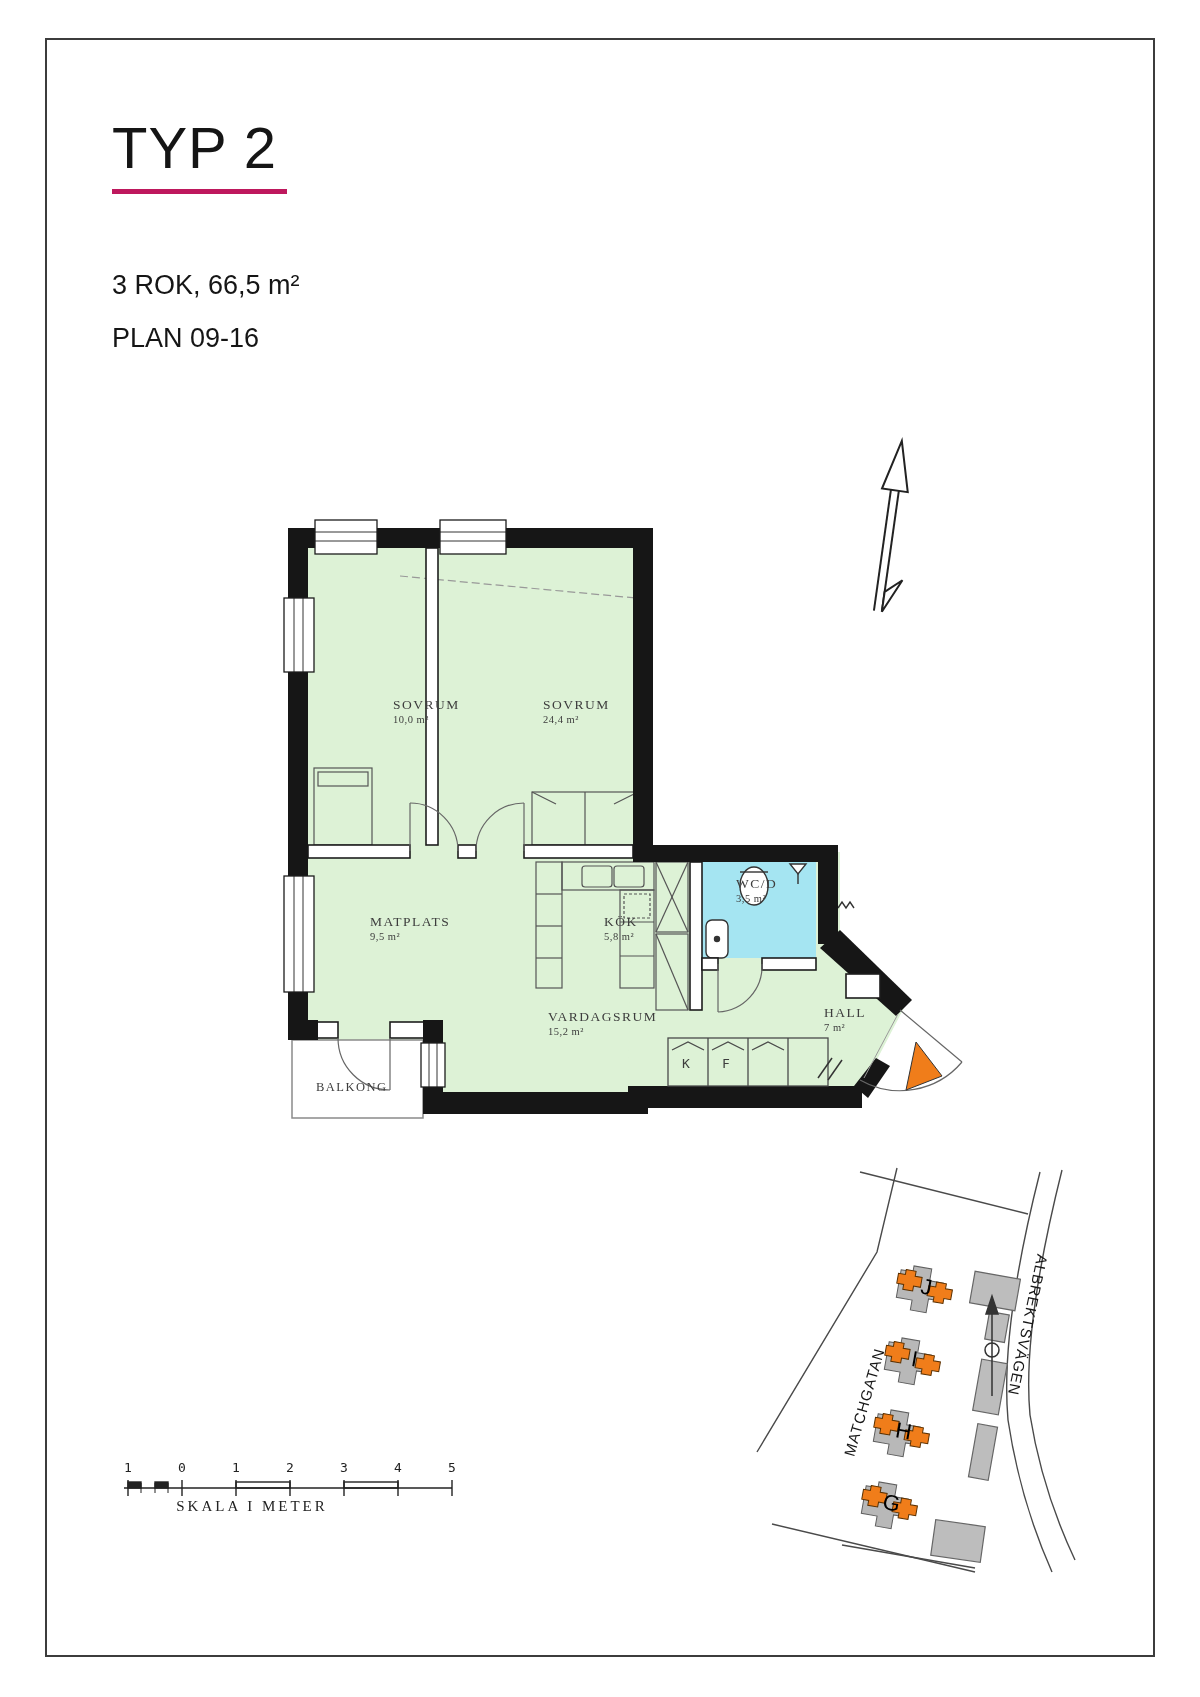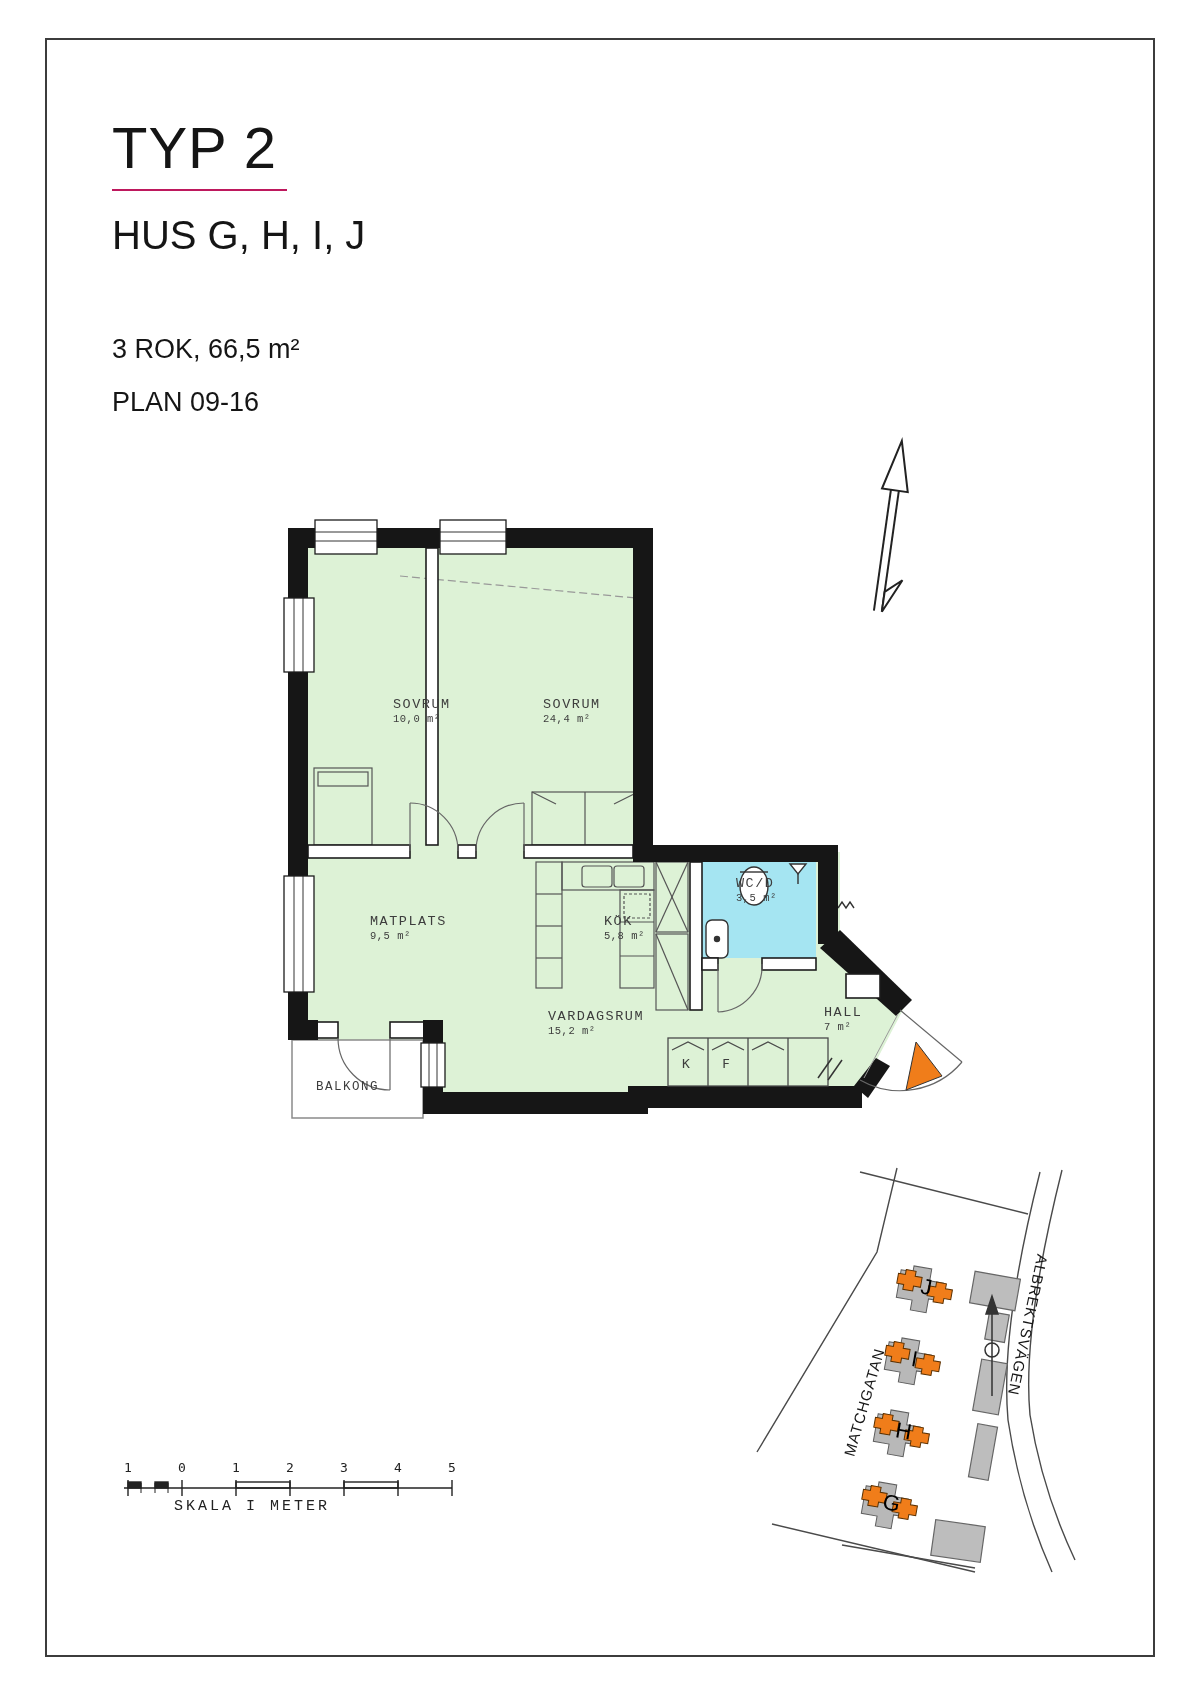--- a/index.html
+++ b/index.html
@@ -3,36 +3,36 @@
 <meta charset="utf-8">
 <style>
   html,body{margin:0;padding:0;background:#fff;}
   #sheet{position:relative;width:1200px;height:1697px;background:#fff;overflow:hidden;
          font-family:"Liberation Sans",sans-serif;}
   #frame{position:absolute;left:45px;top:38px;width:1106px;height:1615px;
          border:2px solid #3c3c3c;}
   
   #hdr{position:absolute;left:112px;top:118px;}
   .title{font-size:58px;color:#151515;letter-spacing:1px;display:inline-block;
-         border-bottom:2px solid #be185d;padding:0 10px 10px 0;line-height:1.05;}
+         border-bottom:5px solid #be185d;padding:0 10px 10px 0;line-height:1.05;}
   .subtitle{font-size:40px;color:#151515;margin-top:22px;}
   .meta{font-size:27px;color:#151515;}
   .size-line{margin-top:76px;}
   .plan-line{margin-top:22px;}
   .note{margin-top:42px;font-size:15.5px;color:#1c1c1c;line-height:22px;letter-spacing:.3px;}
   
-  .rl{position:absolute;font-family:Liberation Mono, monospace;color:#3d3d3d;white-space:nowrap;}
+  .rl{position:absolute;font-family:Liberation Serif, serif;color:#3d3d3d;white-space:nowrap;}
   .rn{font-size:13.5px;letter-spacing:1.5px;}
   .ra{font-size:10.5px;letter-spacing:.5px;margin-top:1px;}
   .tiny{position:absolute;font-family:"DejaVu Sans Mono",monospace;font-size:13px;color:#3d3d3d;}
   
   .sn{position:absolute;top:1460px;transform:translateX(-50%);
       font-family:"DejaVu Sans Mono",monospace;font-size:13px;color:#222;}
   #scale-caption{position:absolute;left:252px;top:1498px;transform:translateX(-50%);
-      font-family:Liberation Mono, monospace;font-size:15px;letter-spacing:3px;color:#222;}
+      font-family:Liberation Serif, serif;font-size:15px;letter-spacing:3px;color:#222;}
   
   .street{position:absolute;font-size:15px;letter-spacing:1px;color:#161616;white-space:nowrap;}
   svg{position:absolute;left:0;top:0;}
   svg text{font-family:"Liberation Sans",sans-serif;}
 </style>
 </head>
 <body>
 
 <div id="sheet">
   <div id="frame"></div>
@@ -240,21 +240,20 @@
       <line x1="168" y1="1483" x2="168" y2="1493" stroke-width="1"></line>
       <rect x="128" y="1482" width="13" height="6" fill="#222"></rect>
       <rect x="155" y="1482" width="13" height="6" fill="#222"></rect>
       <rect x="236" y="1482" width="54" height="6" fill="none"></rect>
       <rect x="344" y="1482" width="54" height="6" fill="none"></rect>
     </g>
   </svg>
 
   <div id="hdr">
     <div class="title">TYP 2</div>
-    <div class="subtitle">HUS G, H, I, J</div>
     <div class="meta size-line">3 ROK, 66,5 m²</div>
     <div class="meta plan-line">PLAN 09-16</div>
   </div>
 
   <div class="rl" style="left:393px;top:697px">
     <div class="rn">SOVRUM</div>
     <div class="ra">10,0 m²</div>
   </div>
   <div class="rl" style="left:543px;top:697px">
     <div class="rn">SOVRUM</div>

